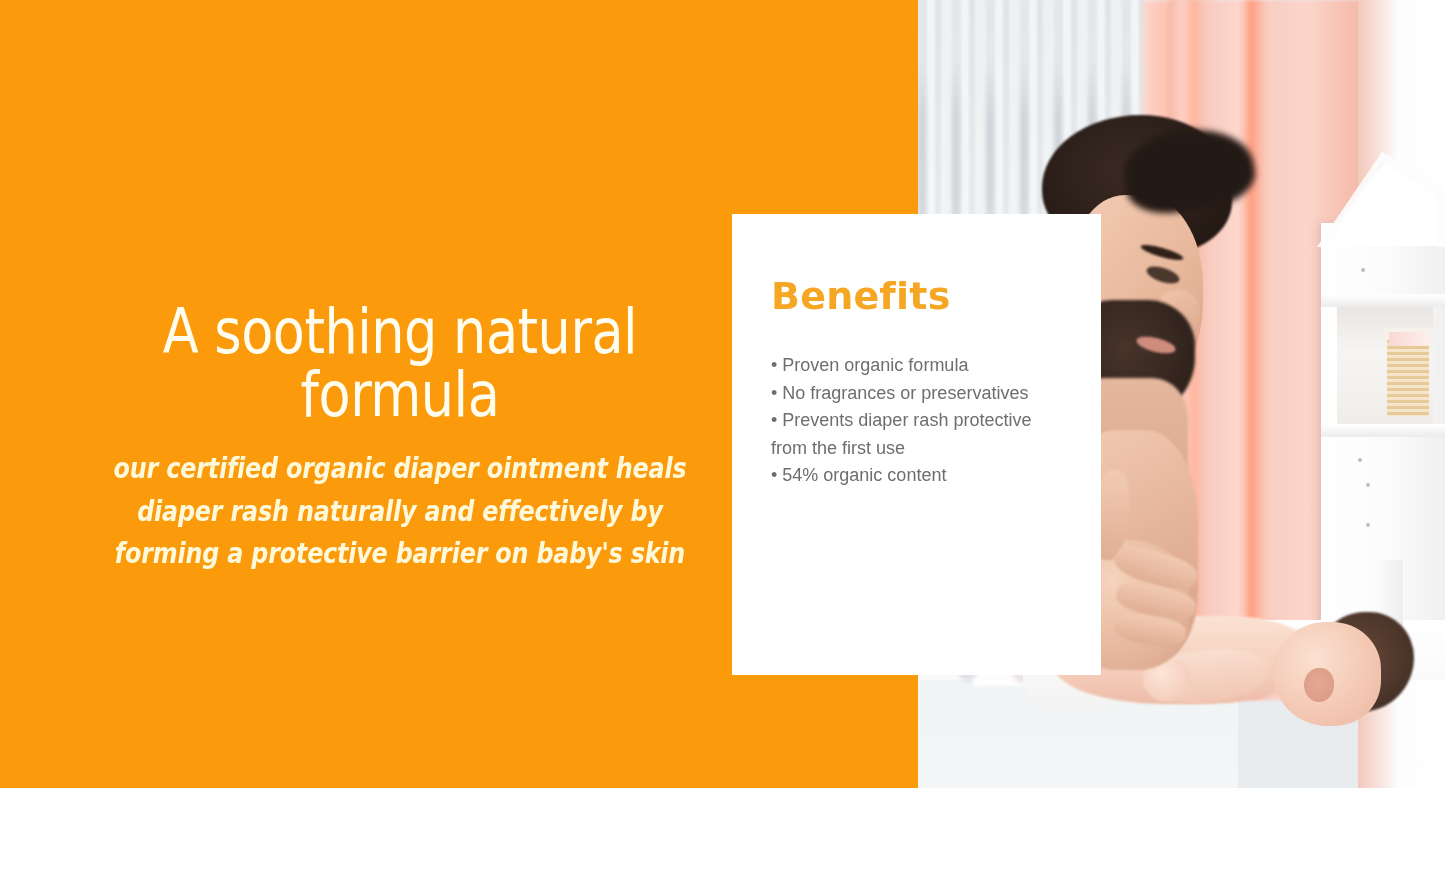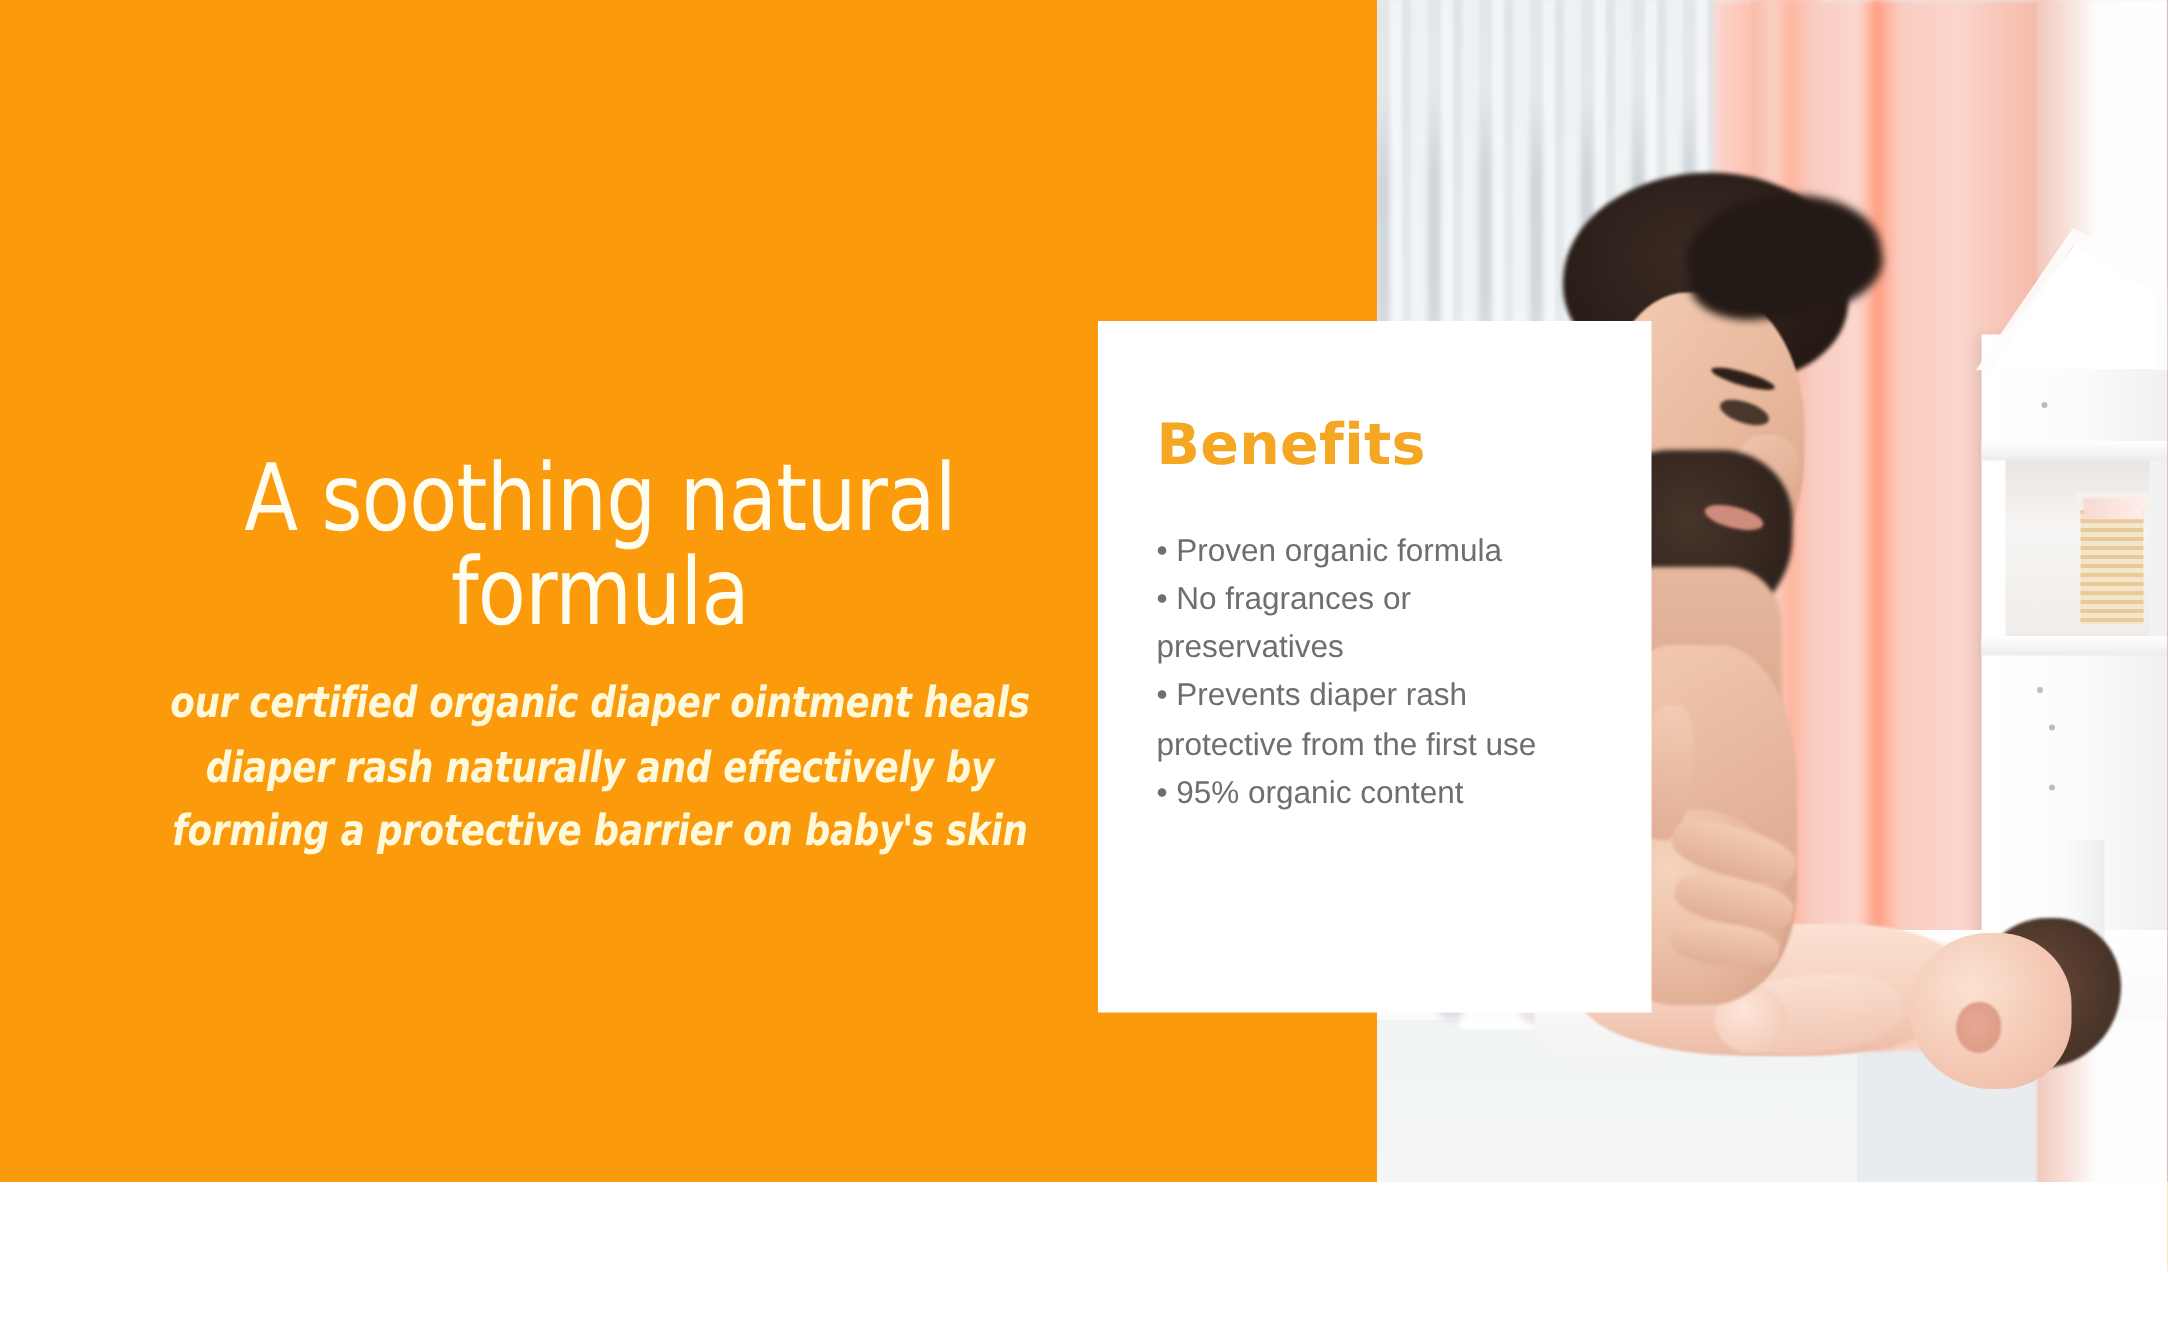--- a/index.html
+++ b/index.html
@@ -5,21 +5,21 @@
   * { margin:0; padding:0; box-sizing:border-box; }
   html, body {
     width:1445px; height:894px;
     overflow:hidden;
     background:#ffffff;
     font-family:"DejaVu Sans", sans-serif;
   }
   .slide {
     position:relative;
     width:1445px; height:788px;
-    background:#4c1d95;
+    background:#ef4444;
     overflow:hidden;
   }
 
   
   .photo {
     position:absolute;
     left:918px; top:0;
     width:527px; height:803px;
     overflow:hidden;
     background:#e9ecee;
@@ -351,21 +351,21 @@
     font-family:"DejaVu Sans","Liberation Sans", sans-serif;
     font-size:38px;
     font-weight:700;
     color:#F5A623;
     letter-spacing:0.2px;
     margin-bottom:34px;
   }
   .card-list {
     list-style:none;
     font-family:"Liberation Sans","DejaVu Sans", sans-serif;
-    font-size:21px;
+    font-size:18px;
     line-height:1.53;
     color:#6E6E6E;
     font-weight:400;
   }
   .card-list li {
     margin:0;
   }
 </style>
 </head>
 <body>
@@ -439,18 +439,18 @@
     <div class="subhead">our certified organic diaper ointment heals diaper rash naturally and effectively by forming a protective barrier on baby's skin</div>
   </div>
 
   <div class="card">
     <div class="card-inner">
       <div class="card-title">Benefits</div>
       <ul class="card-list">
         <li>• Proven organic formula</li>
         <li>• No fragrances or preservatives</li>
         <li>• Prevents diaper rash protective from the first use</li>
-        <li>• 95% organic content</li>
+        <li>• 54% organic content</li>
       </ul>
     </div>
   </div>
 
 </div>
 
 </body></html>

